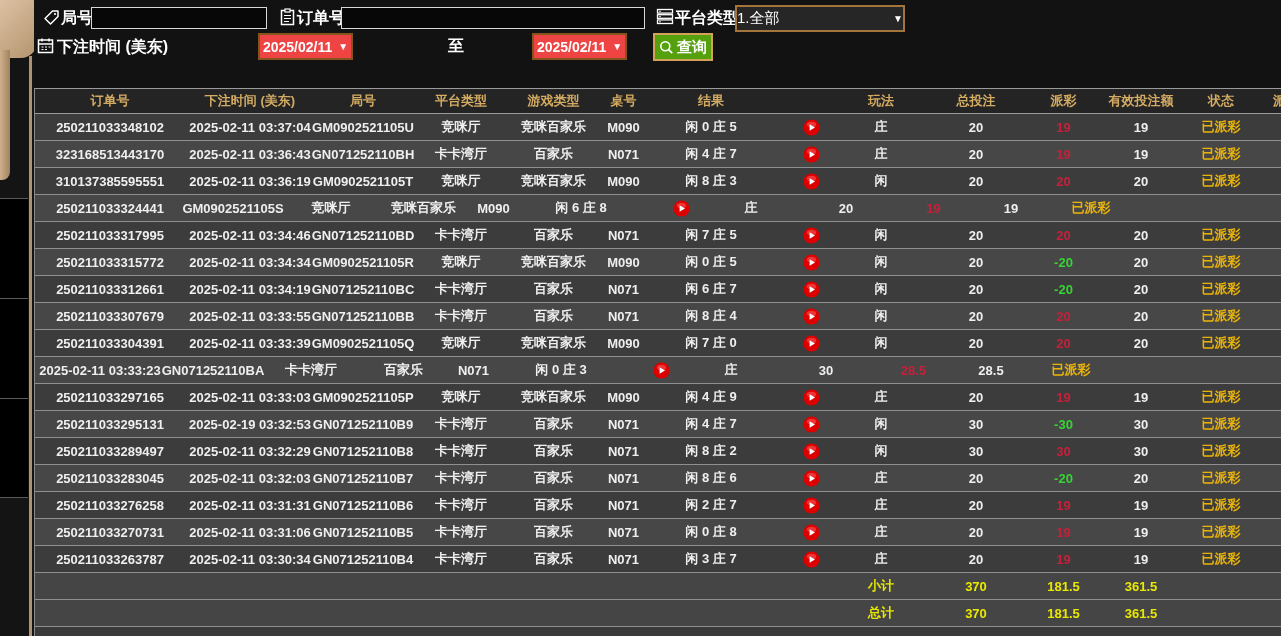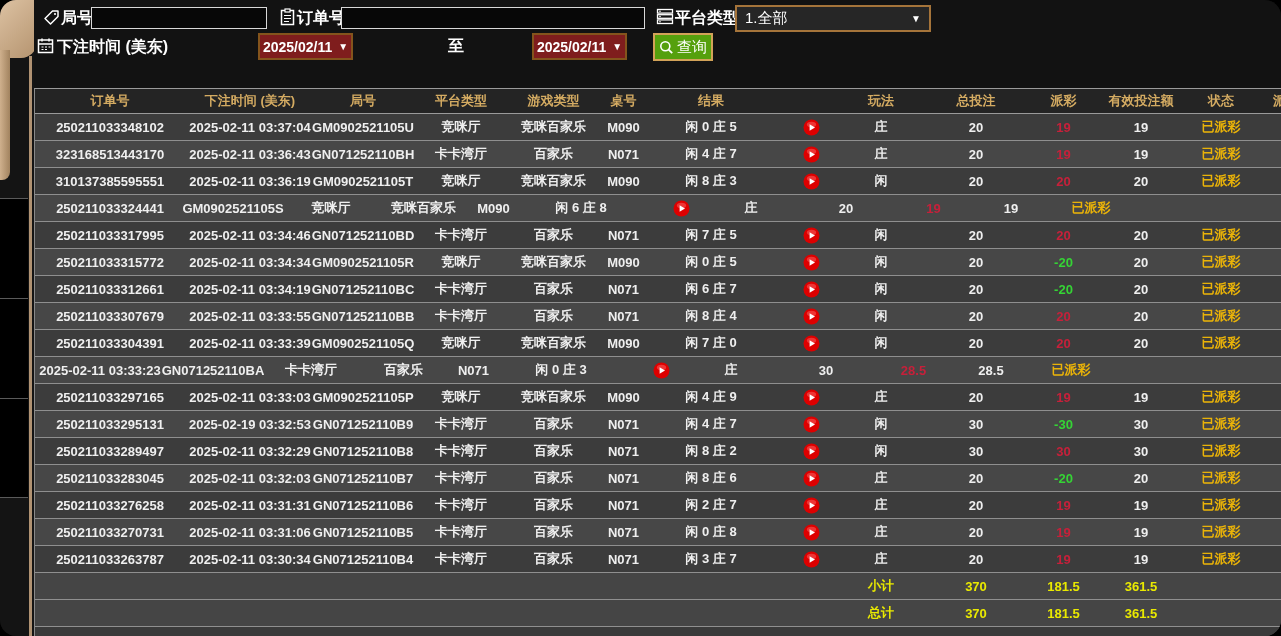--- a/index.html
+++ b/index.html
@@ -1,44 +1,44 @@
 <!DOCTYPE html>
 <html><head>
 <meta charset="utf-8">
 <style>
   *{margin:0;padding:0;box-sizing:border-box;}
   html,body{width:1281px;height:636px;overflow:hidden;background:#000;
     font-family:"Liberation Sans","DejaVu Sans",sans-serif;}
-  .screen{position:relative;width:1281px;height:636px;background:#0a0a0a;overflow:hidden;border-radius:16px;}
+  .screen{position:relative;width:1281px;height:636px;background:#0a0a0a;overflow:hidden;}
 
   
   .left-strip{position:absolute;left:0;top:0;width:34px;height:636px;background:#141414;}
   .tan-top{position:absolute;left:0;top:0;width:37px;height:58px;
     background:linear-gradient(135deg,#dcc1a2,#b5946f);border-bottom-right-radius:16px;}
   .tan-side{position:absolute;left:0;top:50px;width:10px;height:130px;
     background:linear-gradient(90deg,#cfb08d,#a2835f);border-bottom-right-radius:8px;}
   .tan-line{position:absolute;left:29px;top:56px;width:3px;height:580px;background:#b09272;}
   .blk{position:absolute;left:0;width:28px;background:#000;border-top:1px solid #5a5a5a;}
   .b1{top:198px;height:100px}.b2{top:298px;height:100px}
   .b3{top:398px;height:100px;border-bottom:1px solid #5a5a5a}
 
   
   .topbar{position:absolute;left:34px;top:0;width:1247px;height:88px;background:#121212;}
   .lbl{position:absolute;color:#fff;font-weight:bold;font-size:16px;line-height:22px;white-space:nowrap;}
   .ticon{position:absolute;line-height:0;}
   .tinput{position:absolute;height:22px;background:#070707;border:1px solid #d8d8d8;
     color:#fff;font-size:13px;padding:0 4px;outline:none;}
-  .dsel{position:absolute;height:27px;background:#7f1d1d;border:2px solid #84541c;color:#fff;
+  .dsel{position:absolute;height:27px;background:#ef4444;border:2px solid #84541c;color:#fff;
     font-weight:bold;font-size:14px;display:flex;align-items:center;justify-content:center;gap:6px;cursor:pointer;}
   .car{font-size:10px;line-height:1;}
-  .psel{position:absolute;left:701px;top:5px;width:196px;height:27px;background:#262626;
-    border:2px solid #a5743a;color:#fff;font-size:15px;display:flex;align-items:center;padding:0 8px;cursor:pointer;}
+  .psel{position:absolute;left:701px;top:5px;width:170px;height:27px;background:#262626;
+    border:2px solid #a5743a;color:#fff;font-size:15px;display:flex;align-items:center;padding:0 0;cursor:pointer;}
   .psel .car{margin-left:auto;}
   .qbtn{position:absolute;left:619px;top:33px;width:60px;height:28px;background:#55a00d;
-    border:2px solid #d2a258;color:#fff;font-size:15px;font-weight:normal;
+    border:2px solid #d2a258;color:#fff;font-size:15px;font-weight:bold;
     display:flex;align-items:center;justify-content:center;gap:3px;cursor:pointer;}
 
   
   .tablewrap{position:absolute;left:34px;top:88px;width:1247px;height:548px;background:#3f3f3f;
     border-left:1px solid #8a8a8a;border-top:1px solid #9a9a9a;overflow:hidden;}
   .tr{display:flex;width:1291px;}
   .th-row{height:25px;background:#242424;border-bottom:1px solid #9a9a9a;}
   .row{height:27px;border-bottom:1px solid #8f8f8f;}
   .row.odd{background:#3c3c3c}.row.even{background:#474747}
   .td,.th{display:flex;align-items:center;justify-content:center;

